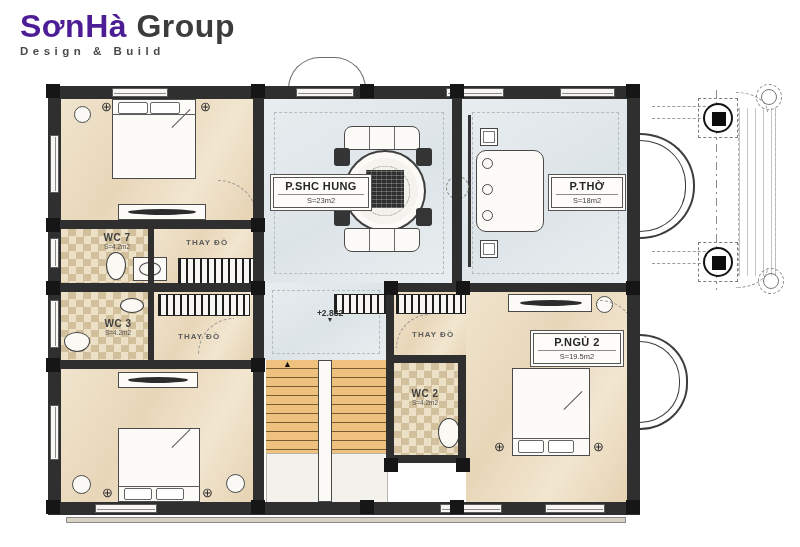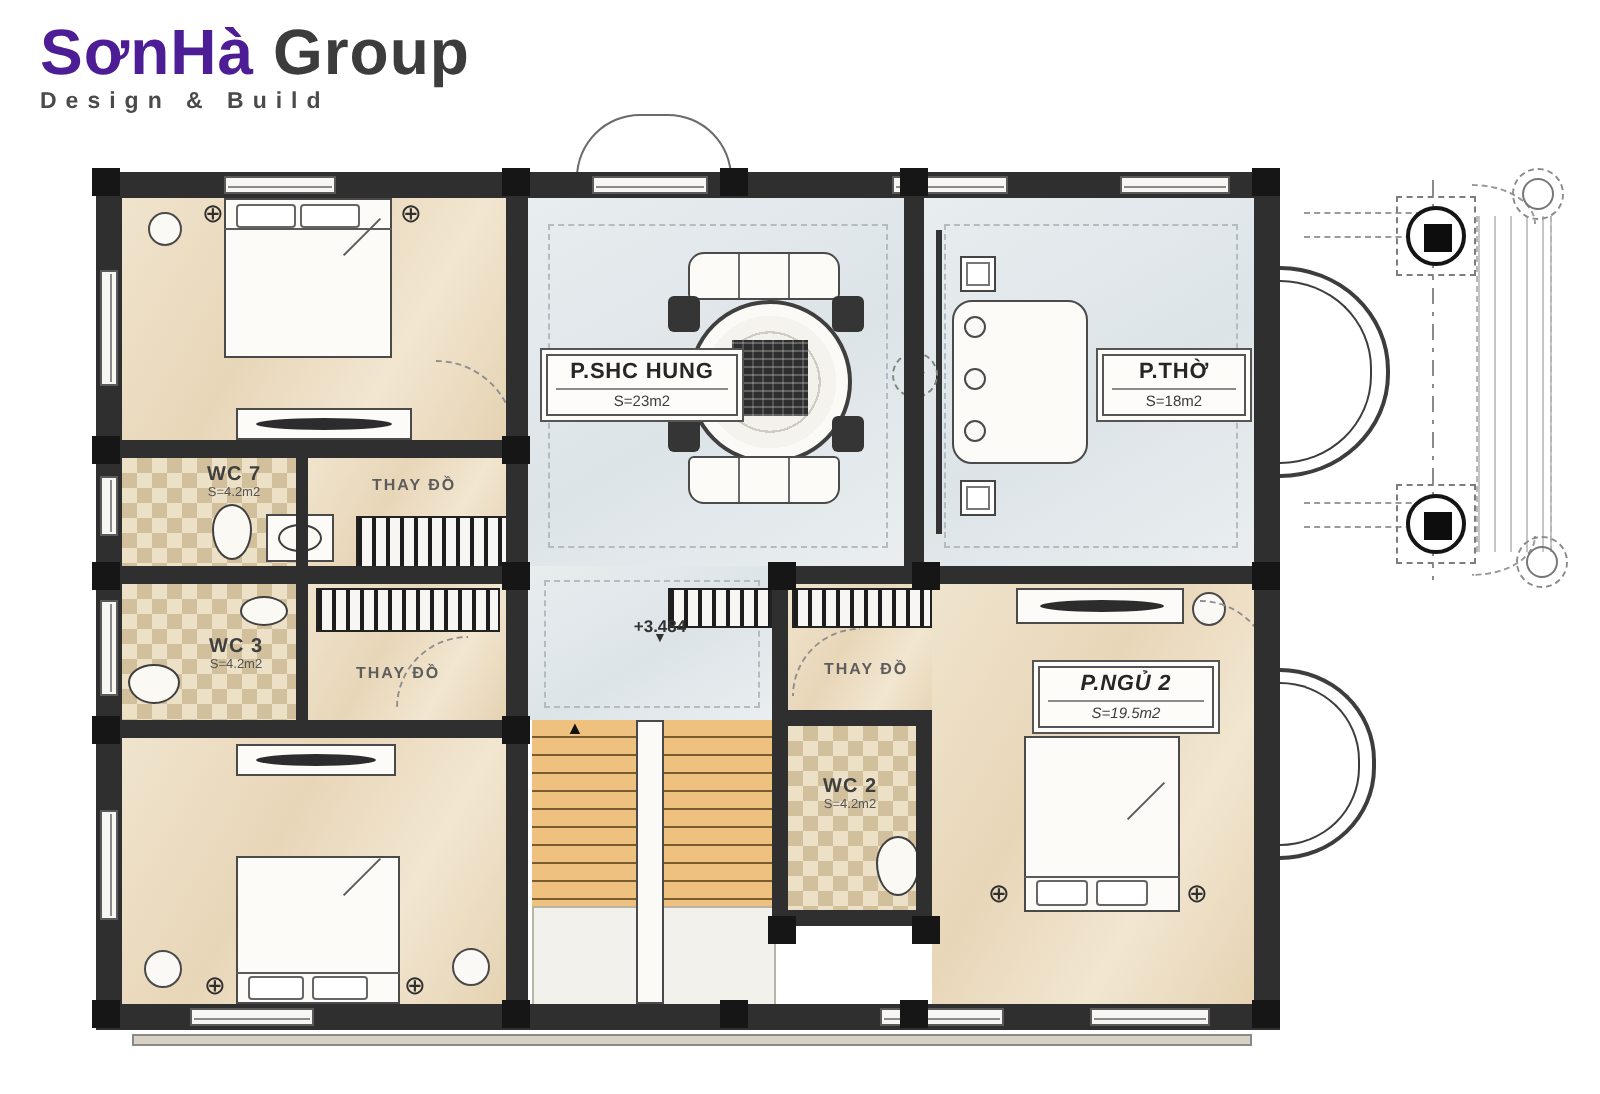--- a/index.html
+++ b/index.html
@@ -235,21 +235,21 @@
       <i></i>
       <i></i>
       <i></i>
     </div>
   <div class="darkfurn" style="left:334px;top:148px;width:16px;height:18px;"></div>
   <div class="darkfurn" style="left:416px;top:148px;width:16px;height:18px;"></div>
   <div class="darkfurn" style="left:334px;top:208px;width:16px;height:18px;"></div>
   <div class="darkfurn" style="left:416px;top:208px;width:16px;height:18px;"></div>
   <div class="stripes" style="left:334px;top:294px;width:50px;height:18px;"></div>
   <div class="lvl" style="left:303px;top:308px;width:54px;">
-    <span class="v">+3.484</span>
+    <span class="v">+2.882</span>
     <span class="t">▼</span>
   </div>
 
   <div class="altarline" style="left:468px;top:115px;width:3px;height:152px;"></div>
   <div class="furn" style="left:476px;top:150px;width:68px;height:82px;border-radius:10px;"></div>
   <div class="circle" style="left:482px;top:158px;width:11px;height:11px;"></div>
   <div class="circle" style="left:482px;top:184px;width:11px;height:11px;"></div>
   <div class="circle" style="left:482px;top:210px;width:11px;height:11px;"></div>
   <div class="stool" style="left:480px;top:128px;width:16px;height:16px;"></div>
   <div class="stool" style="left:480px;top:240px;width:16px;height:16px;"></div>
@@ -301,21 +301,21 @@
   </div>
   <div class="arcdash" style="left:736px;top:92px;width:32px;height:20px;border-top:1px dashed #999;border-right:1px dashed #999;border-top-right-radius:100% 100%;"></div>
   <div class="arcdash" style="left:736px;top:268px;width:32px;height:20px;border-bottom:1px dashed #999;border-right:1px dashed #999;border-bottom-right-radius:100% 100%;"></div>
   <div class="dcirc" style="left:756px;top:84px;width:26px;height:26px;">
       <div class="in"></div>
     </div>
   <div class="dcirc" style="left:758px;top:268px;width:26px;height:26px;">
       <div class="in"></div>
     </div>
 
-  <div class="rlabel" style="left:516px;top:330px;width:88px;font-style:italic;">
+  <div class="rlabel" style="left:530px;top:330px;width:88px;">
     <div class="inner">
       <span class="nm">P.NGỦ 2</span>
       <span class="ar">S=19.5m2</span>
     </div>
   </div>
   <div class="rlabel" style="left:270px;top:174px;width:96px;">
     <div class="inner">
       <span class="nm">P.SHC HUNG</span>
       <span class="ar">S=23m2</span>
     </div>

